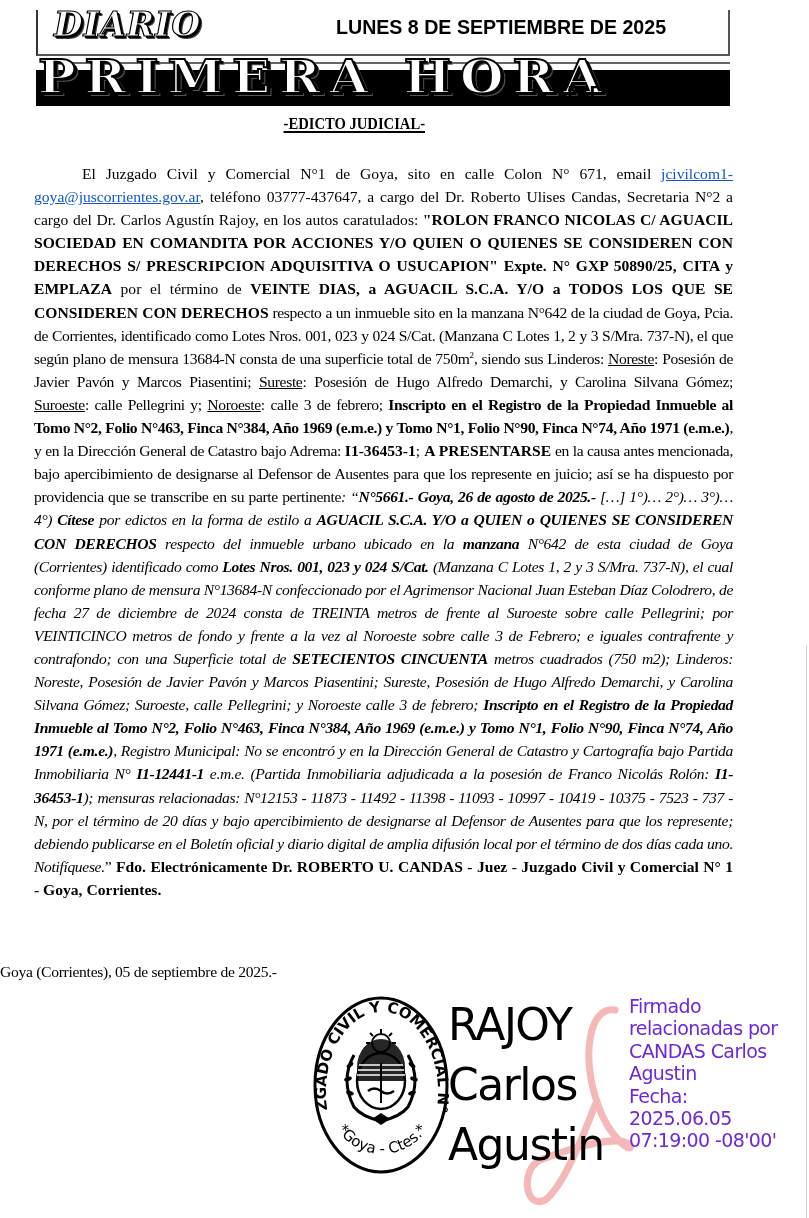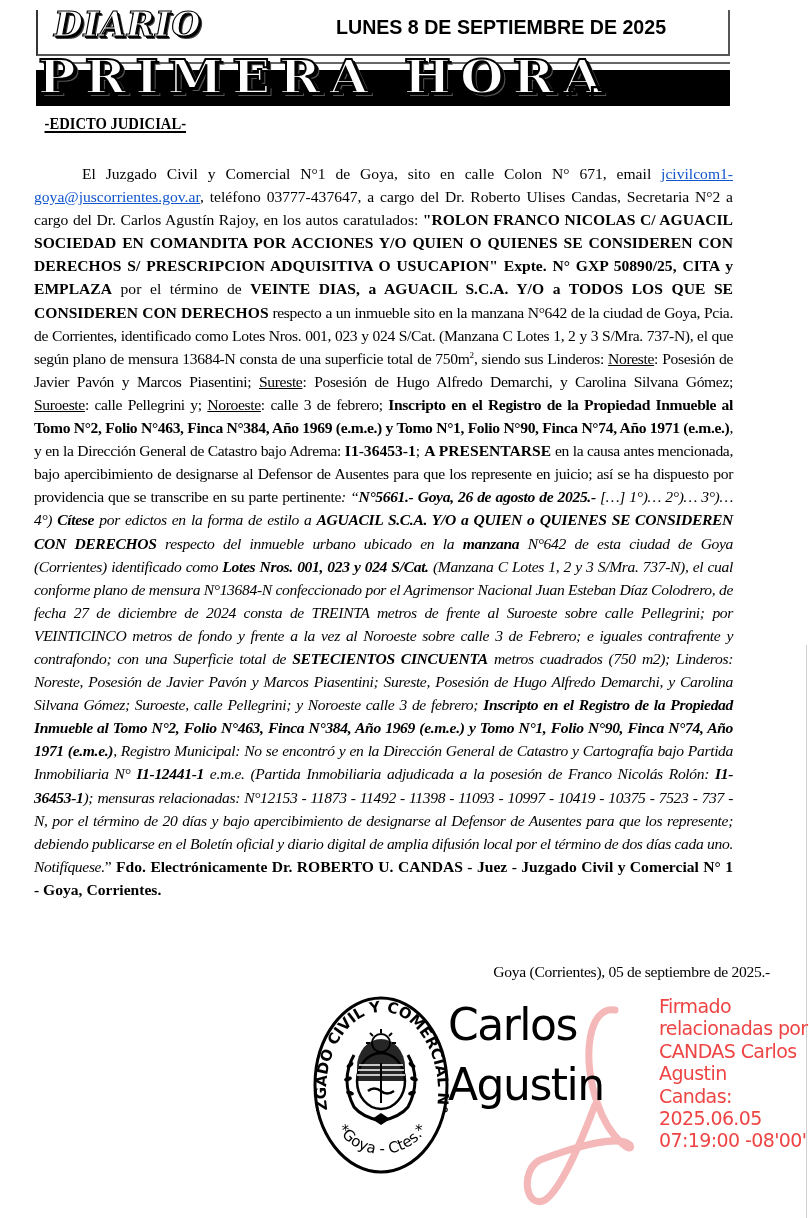--- a/index.html
+++ b/index.html
@@ -9,40 +9,40 @@
   .masthead { position: absolute; left: 36px; top: 10px; width: 694px; height: 86px; }
   .mast-frame { position: absolute; left: 0; top: 0; width: 690px; height: 44px; border-left: 2px solid #333; border-right: 2px solid #555; border-bottom: 2px solid #555; border-top: none; }
   .mast-diario { position: absolute; left: 12px; top: 0px; font-family: "DejaVu Serif", serif; font-weight: bold; font-style: italic; font-size: 33px; letter-spacing: 1px; color: #fff; -webkit-text-stroke: 1.2px #000; text-shadow: 2px 2px 0 #000, 3px 3px 0 #444; line-height: 30px; margin-left: 6px; }
   .mast-date { position: absolute; left: 300px; top: 4px; font-family: "Liberation Sans", sans-serif; font-weight: bold; font-size: 20px; letter-spacing: 0px; color: #000; line-height: 26px; transform: scaleX(0.98); transform-origin: left; }
   .mast-blackbar { position: absolute; left: 0; top: 60px; width: 694px; height: 36px; background: #000; }
   .mast-rule { position: absolute; left: 10px; top: 52px; width: 684px; height: 2px; background: #666; }
   .mast-primera { position: absolute; left: 2px; top: 40px; font-family: "DejaVu Serif", serif; font-weight: bold; font-size: 50px; letter-spacing: 9px; color: #fff; -webkit-text-stroke: 2px #000; text-shadow: 3px 2px 0 #000, 4px 3px 0 #555; line-height: 56px; white-space: nowrap; height: 56px; overflow: hidden; transform: scaleY(0.95); transform-origin: top; }
   .mast-edictos { position: absolute; left: 530px; top: 70px; height: 26px; overflow: hidden; font-family: "Liberation Sans", sans-serif; font-size: 32px; color: #000000; letter-spacing: 1px; line-height: 34px; }
 
   
-  .doc-title { position: absolute; left: 0; width: 709px; top: 114px; font-family: "Liberation Serif", serif; font-weight: bold; font-size: 17px; line-height: 20px; margin-left: 33px; }
+  .doc-title { position: absolute; left: 0; width: 709px; top: 114px; text-align: center; font-family: "Liberation Serif", serif; font-weight: bold; font-size: 17px; line-height: 20px; }
   .doc-title span { text-decoration: underline; text-decoration-thickness: 2px; text-underline-offset: 2px; transform: scaleX(0.86); display: inline-block; }
 
   
   .body-text { position: absolute; left: 34px; top: 162px; width: 699px; font-size: 15.6px; line-height: 23.1px; text-align: justify; hyphens: manual; }
   .body-text p { margin: 0; text-indent: 48px; }
   .body-text a { color: #1155cc; text-decoration: underline; }
   .b { font-weight: bold; }
   .i { font-style: italic; }
   .u { text-decoration: underline; }
   .cond { letter-spacing: -0.35px; }
   sup { font-size: 9px; line-height: 0; }
 
-  .sign-place { position: absolute; left: 0; width: 770px; top: 962px; text-align: right; font-size: 15.6px; line-height: 20px; letter-spacing: -0.3px; }
+  .sign-place { position: absolute; left: 0; width: 770px; top: 962px; text-align: left; font-size: 15.6px; line-height: 20px; letter-spacing: -0.3px; }
 
   
   .seal { position: absolute; left: 312px; top: 995px; width: 138px; height: 180px; }
   .sig-name { position: absolute; left: 448px; top: 995px; font-family: "DejaVu Sans", sans-serif; font-size: 44px; line-height: 60px; letter-spacing: -1.5px; color: #000; z-index: 2; }
   .sig-ribbon { position: absolute; left: 520px; top: 995px; width: 120px; height: 220px; z-index: 1; }
-  .sig-details { position: absolute; left: 629px; top: 995px; font-family: "DejaVu Sans", sans-serif; font-size: 19px; line-height: 22.4px; letter-spacing: -0.6px; color: #ef4444; z-index: 2; margin-left: 30px; }
+  .sig-details { position: absolute; left: 629px; top: 995px; font-family: "DejaVu Sans", sans-serif; font-size: 19px; line-height: 22.4px; letter-spacing: -0.6px; color: #6d28d9; z-index: 2; }
   .right-rule { position: absolute; left: 806px; top: 645px; width: 1px; height: 573px; background: #cfcfcf; }
 </style>
 </head>
 <body>
 
 <div class="masthead">
   <div class="mast-frame"></div>
   <div class="mast-diario">DIARIO</div>
   <div class="mast-date">LUNES 8 DE SEPTIEMBRE DE 2025</div>
   <div class="mast-rule"></div>
@@ -103,27 +103,28 @@
     </g>
     <path d="M60 124 l9 -6 l9 6 l-9 6 z" fill="#000"></path>
   </g>
 </svg>
 
 <svg class="sig-ribbon" viewBox="0 0 120 220" xmlns="http://www.w3.org/2000/svg">
   <path d="M95 15 C 70 10, 60 60, 78 110 C 90 145, 115 160, 110 150 C 100 140, 60 150, 20 165 C 0 175, 5 215, 25 205 C 40 195, 60 150, 75 110" fill="none" stroke="#f4b8b8" stroke-width="7" stroke-linecap="round"></path>
 </svg>
 
 <div class="sig-name">
+  <div>RAJOY</div>
   <div>Carlos</div>
   <div>Agustin</div>
 </div>
 
 <div class="sig-details">
   <div>Firmado</div>
   <div>relacionadas por</div>
   <div>CANDAS Carlos</div>
   <div>Agustin</div>
-  <div>Candas:</div>
+  <div>Fecha:</div>
   <div>2025.06.05</div>
   <div>07:19:00 -08'00'</div>
 </div>
 
 <div class="right-rule"></div>
 
 </body></html>

